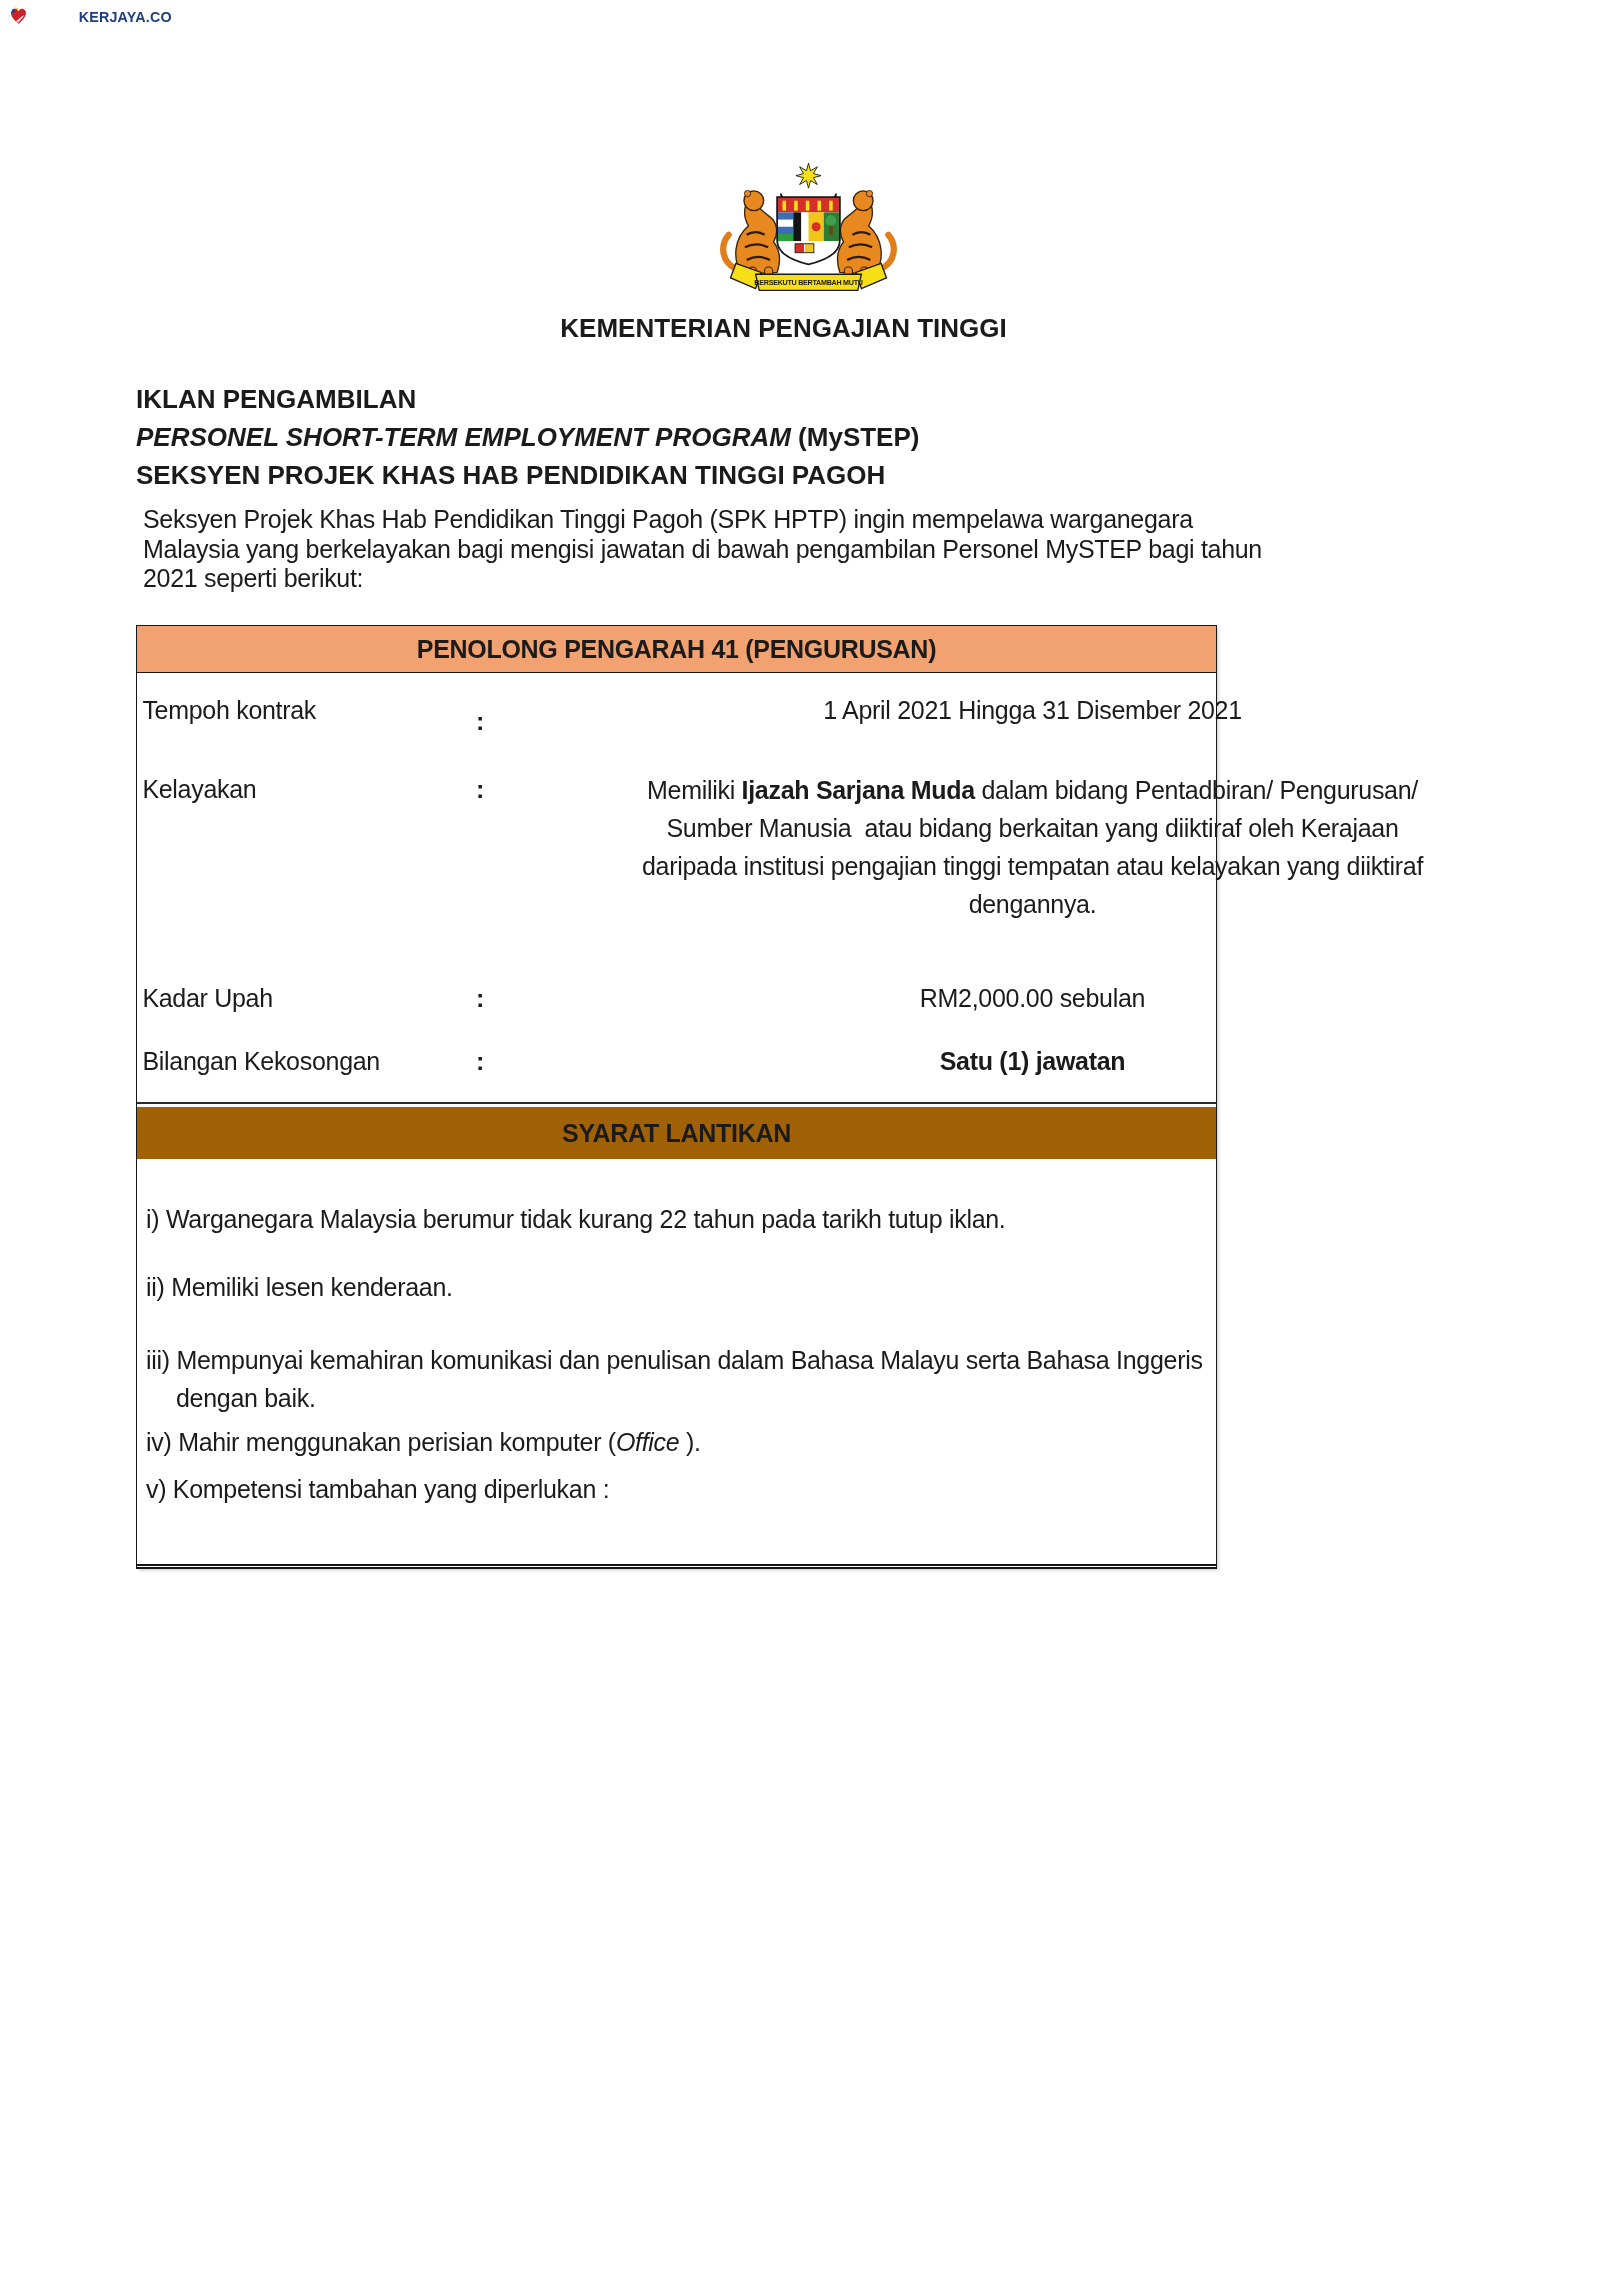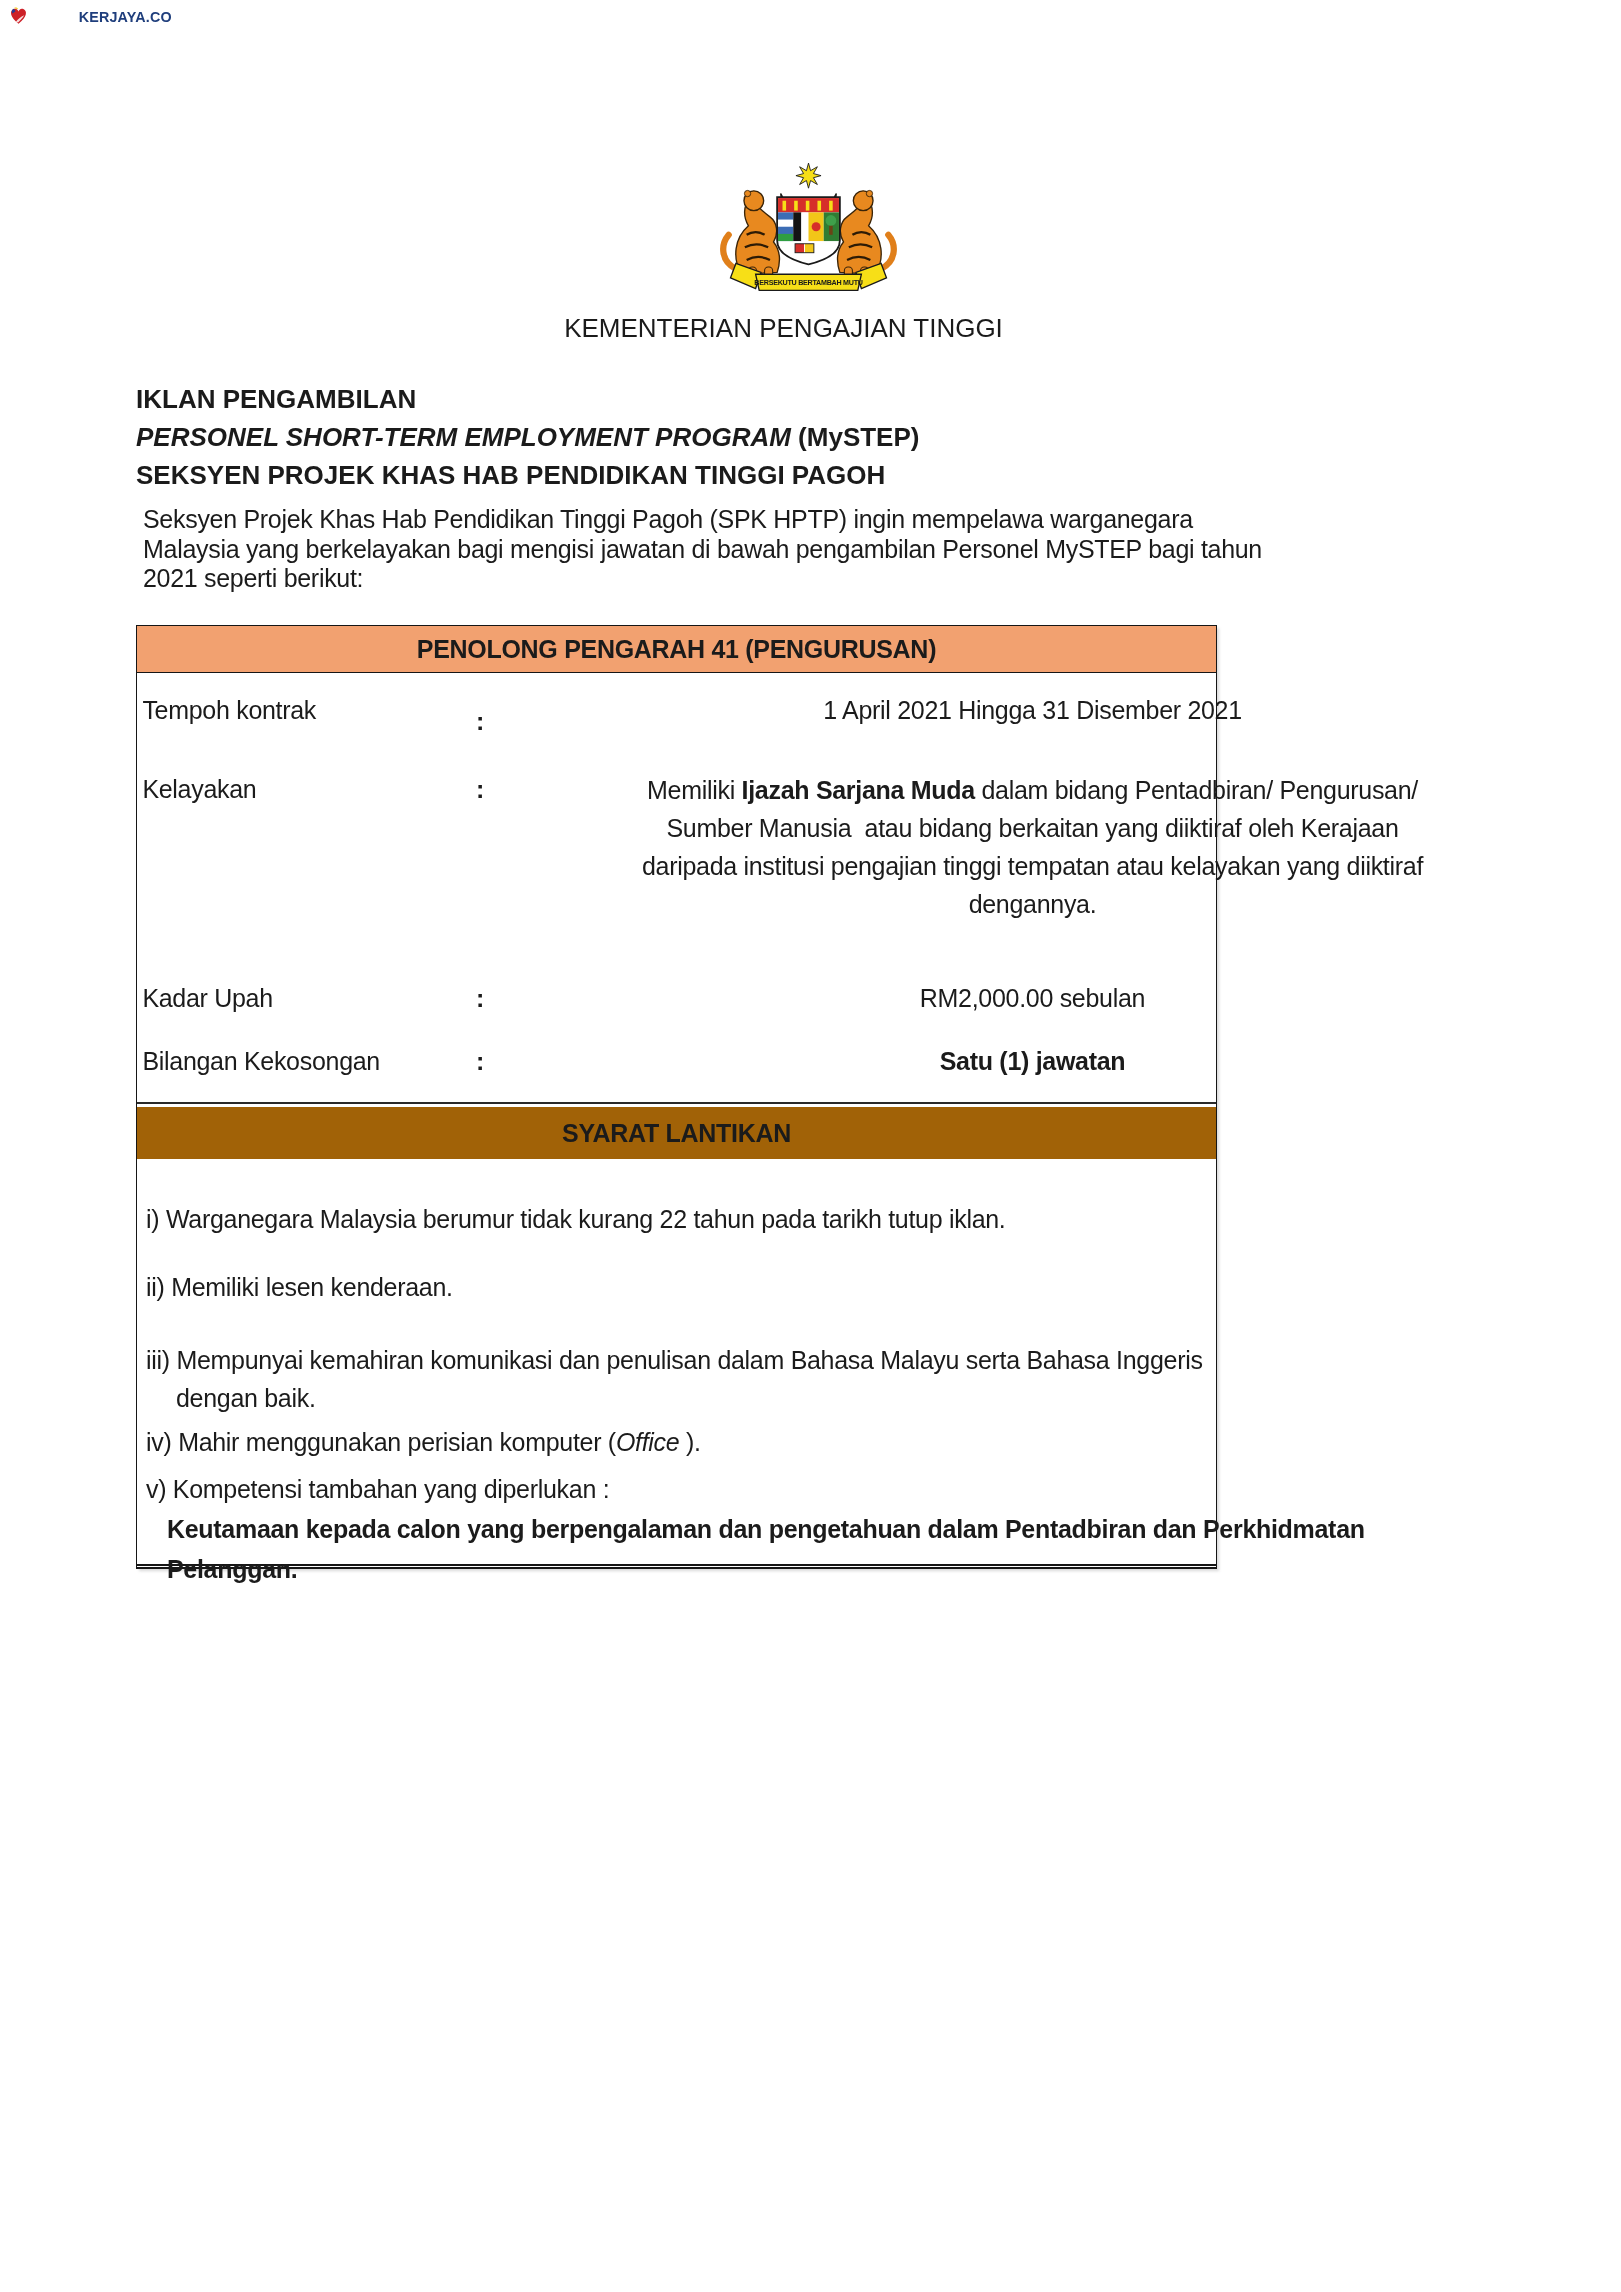--- a/index.html
+++ b/index.html
@@ -9,21 +9,21 @@
     font-family:"Liberation Sans","DejaVu Sans",sans-serif; color:#1b1b1b;
     letter-spacing:-0.3px; overflow:hidden;
   }
   
   .site-logo { position:absolute; left:7.2px; top:4.5px; display:flex; align-items:center; gap:4.5px; }
   .site-logo .brand { font-size:14.3px; font-weight:bold; color:#1f3e7c; letter-spacing:0.2px;padding-left:44px; }
   
   .emblem { position:absolute; left:709px; top:163px; width:199px; height:140px; }
   
   .ministry { position:absolute; left:136px; top:313px; width:1295px; text-align:center;
-              font-size:26px; font-weight:normal; letter-spacing:0px; }
+              font-size:26px; font-weight:bold; letter-spacing:0px; }
   .titles { position:absolute; left:136px; top:380px; width:1295px; text-align:left;
             font-size:26px; font-weight:bold; line-height:38px; letter-spacing:0px; }
   .titles .it { font-style:italic; }
   
   .intro { position:absolute; left:143px; top:505px; width:1299px; font-size:25px; line-height:29.6px; }
   
   .jobtable { position:absolute; left:136px; top:625px; width:1081px; height:944px;
               border:1.8px solid #161616; border-bottom:5.4px double #161616; background:#fff;
               box-shadow:2.7px 2.7px 2.7px rgba(120,120,120,0.28); }
   .band { position:absolute; left:0; right:0; text-align:center; font-weight:bold; font-size:25px; }
@@ -157,18 +157,17 @@
     <div class="band band-yellow">SYARAT LANTIKAN</div>
 
     <div class="syarat-item" style="top:579px;">i) Warganegara Malaysia berumur tidak kurang 22 tahun pada tarikh tutup iklan.</div>
     <div class="syarat-item" style="top:647px;">ii) Memiliki lesen kenderaan.</div>
     <div class="syarat-item lh42" style="top:715px;">
       <div>iii) Mempunyai kemahiran komunikasi dan penulisan dalam Bahasa Malayu serta Bahasa Inggeris</div>
       <div class="indent2">dengan baik.</div>
     </div>
     <div class="syarat-item" style="top:802px;"><span>iv) Mahir menggunakan perisian komputer (</span><span class="iv-it">Office</span><span> ).</span></div>
     <div class="syarat-item" style="top:849px;">v) Kompetensi tambahan yang diperlukan :</div>
-    <div class="v-bold">Keutamaan kepada calon yang berpengalaman dan pengetahuan dalam Pentadbiran dan Perkhidmatan Pelanggan.</div>
 
   </div>
 
 </div>
 
 
 </body></html>

